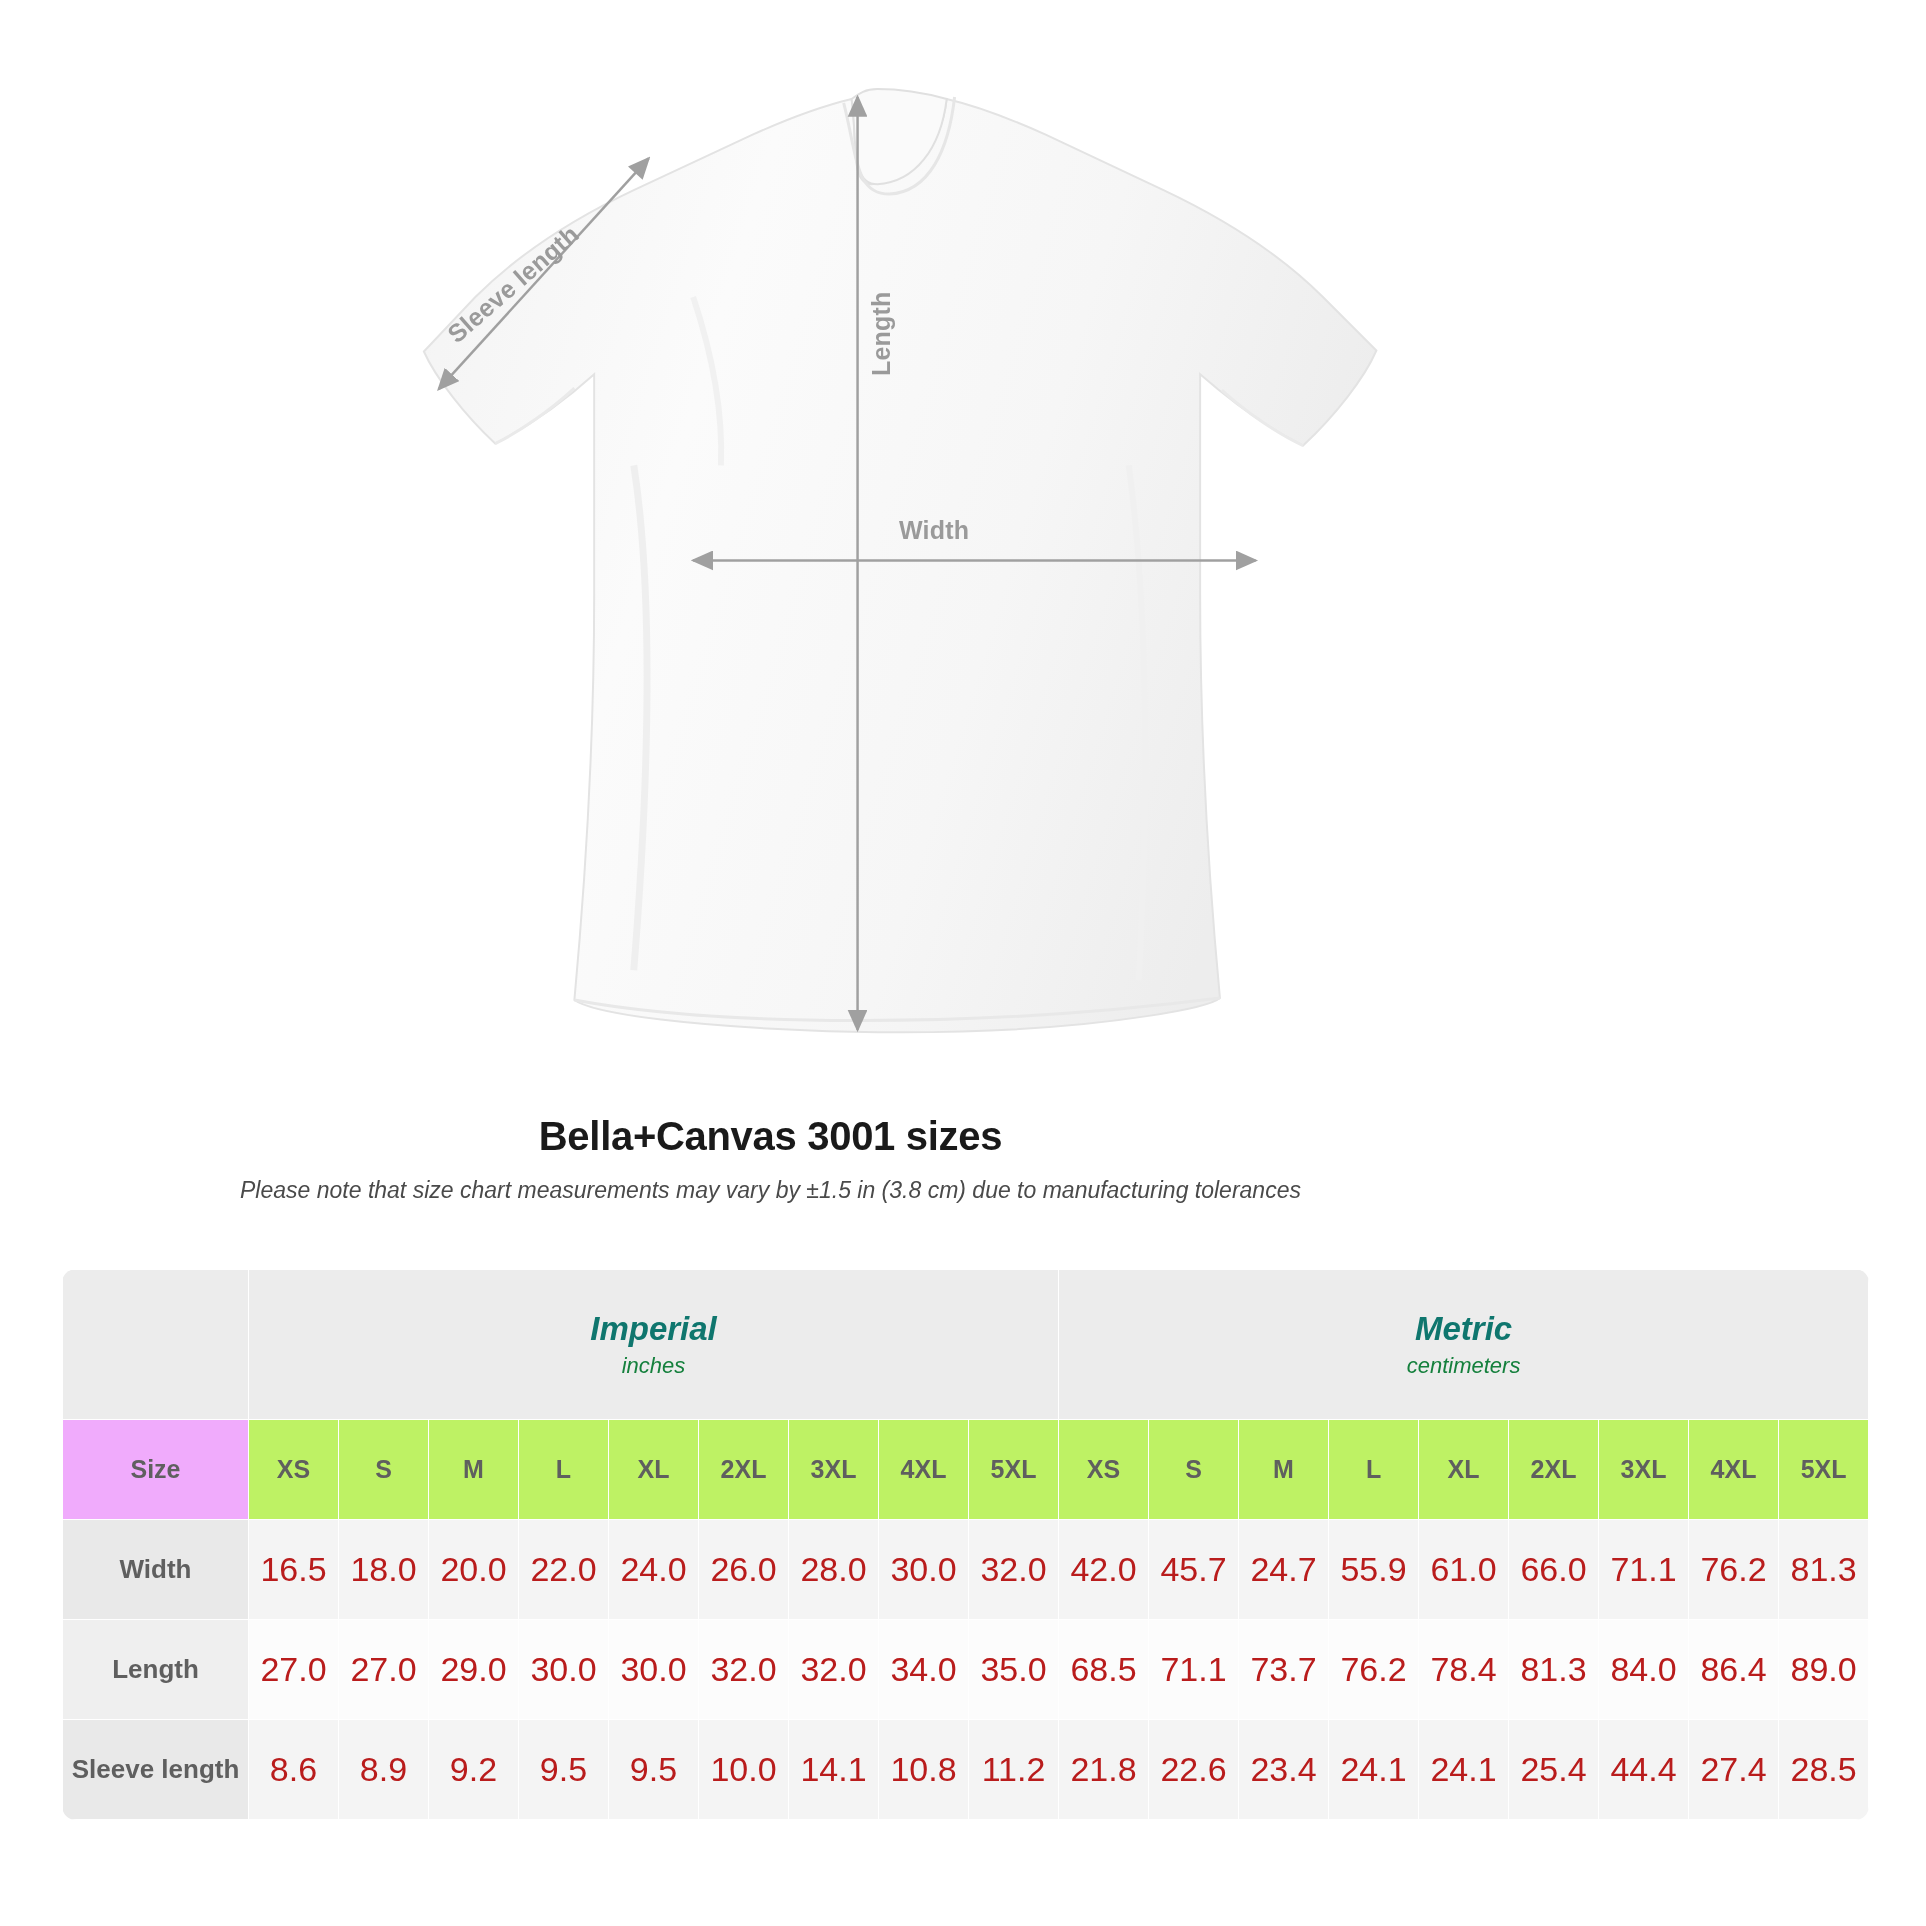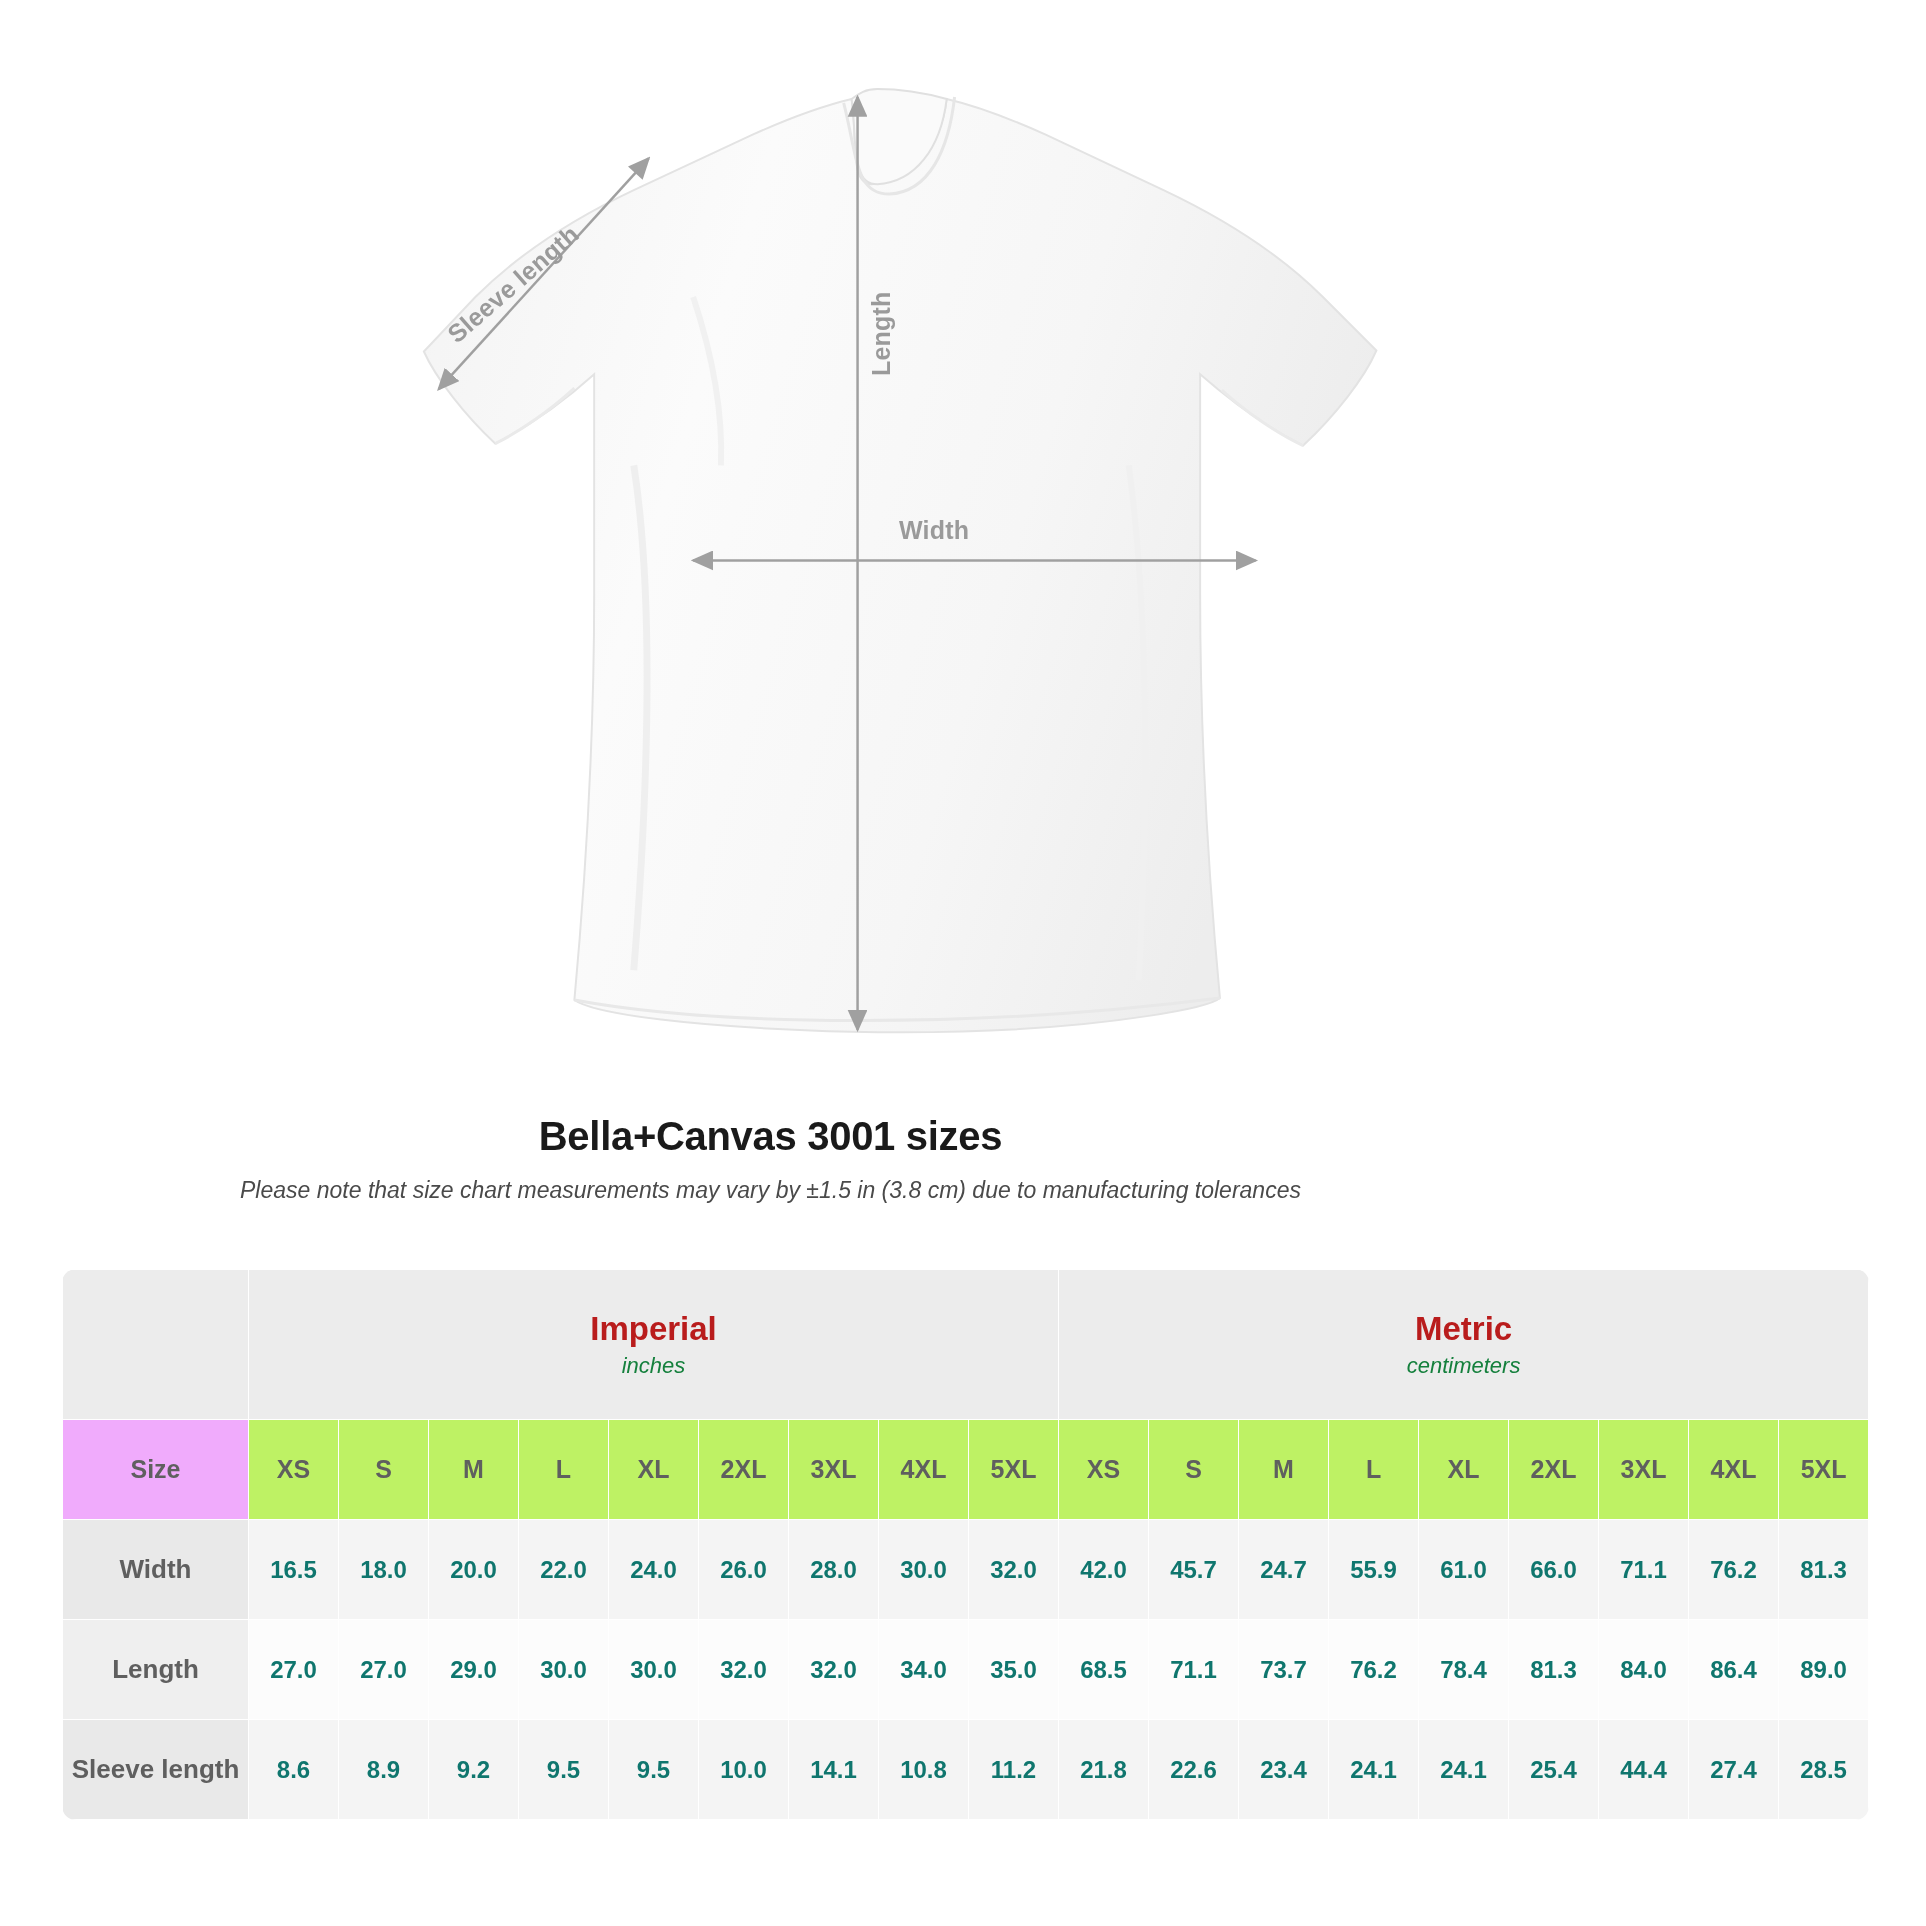--- a/index.html
+++ b/index.html
@@ -96,22 +96,23 @@
     text-align: center;
     vertical-align: middle;
   }
   .unit-head td {
     background: #ececec;
     height: 149px;
     padding: 0;
   }
   .unit-name {
     font-size: 33px;
-    font-weight: bold;
-    color: #b91c1c;
+    font-style: italic;
+    font-weight: bold;
+    color: #0f766e;
     line-height: 1.15;
   }
   .unit-sub {
     font-size: 22px;
     font-style: italic;
     color: #15803d;
     padding-top: 6px;
   }
   .unit-head td.corner { background: #ececec; }
 
@@ -119,24 +120,23 @@
     background: #bef264;
     height: 97px;
     font-size: 25px;
     font-weight: bold;
     color: #5f5f5f;
   }
   tr.header-row td.rowlabel { background: #f0abfc; }
 
   tr.data-row td {
     height: 97px;
-    font-size: 24px;
-    color: #0f766e;
+    font-size: 34px;
+    color: #b91c1c;
     background: #fcfcfc;
-    font-weight: bold;
   }
   tr.data-row.alt td { background: #f4f4f4; }
   tr.data-row td.rowlabel {
     font-weight: bold;
     color: #5f5f5f;
     font-size: 26px;
     background: #efefef;
   }
   tr.data-row.alt td.rowlabel { background: #e9e9e9; }
 

